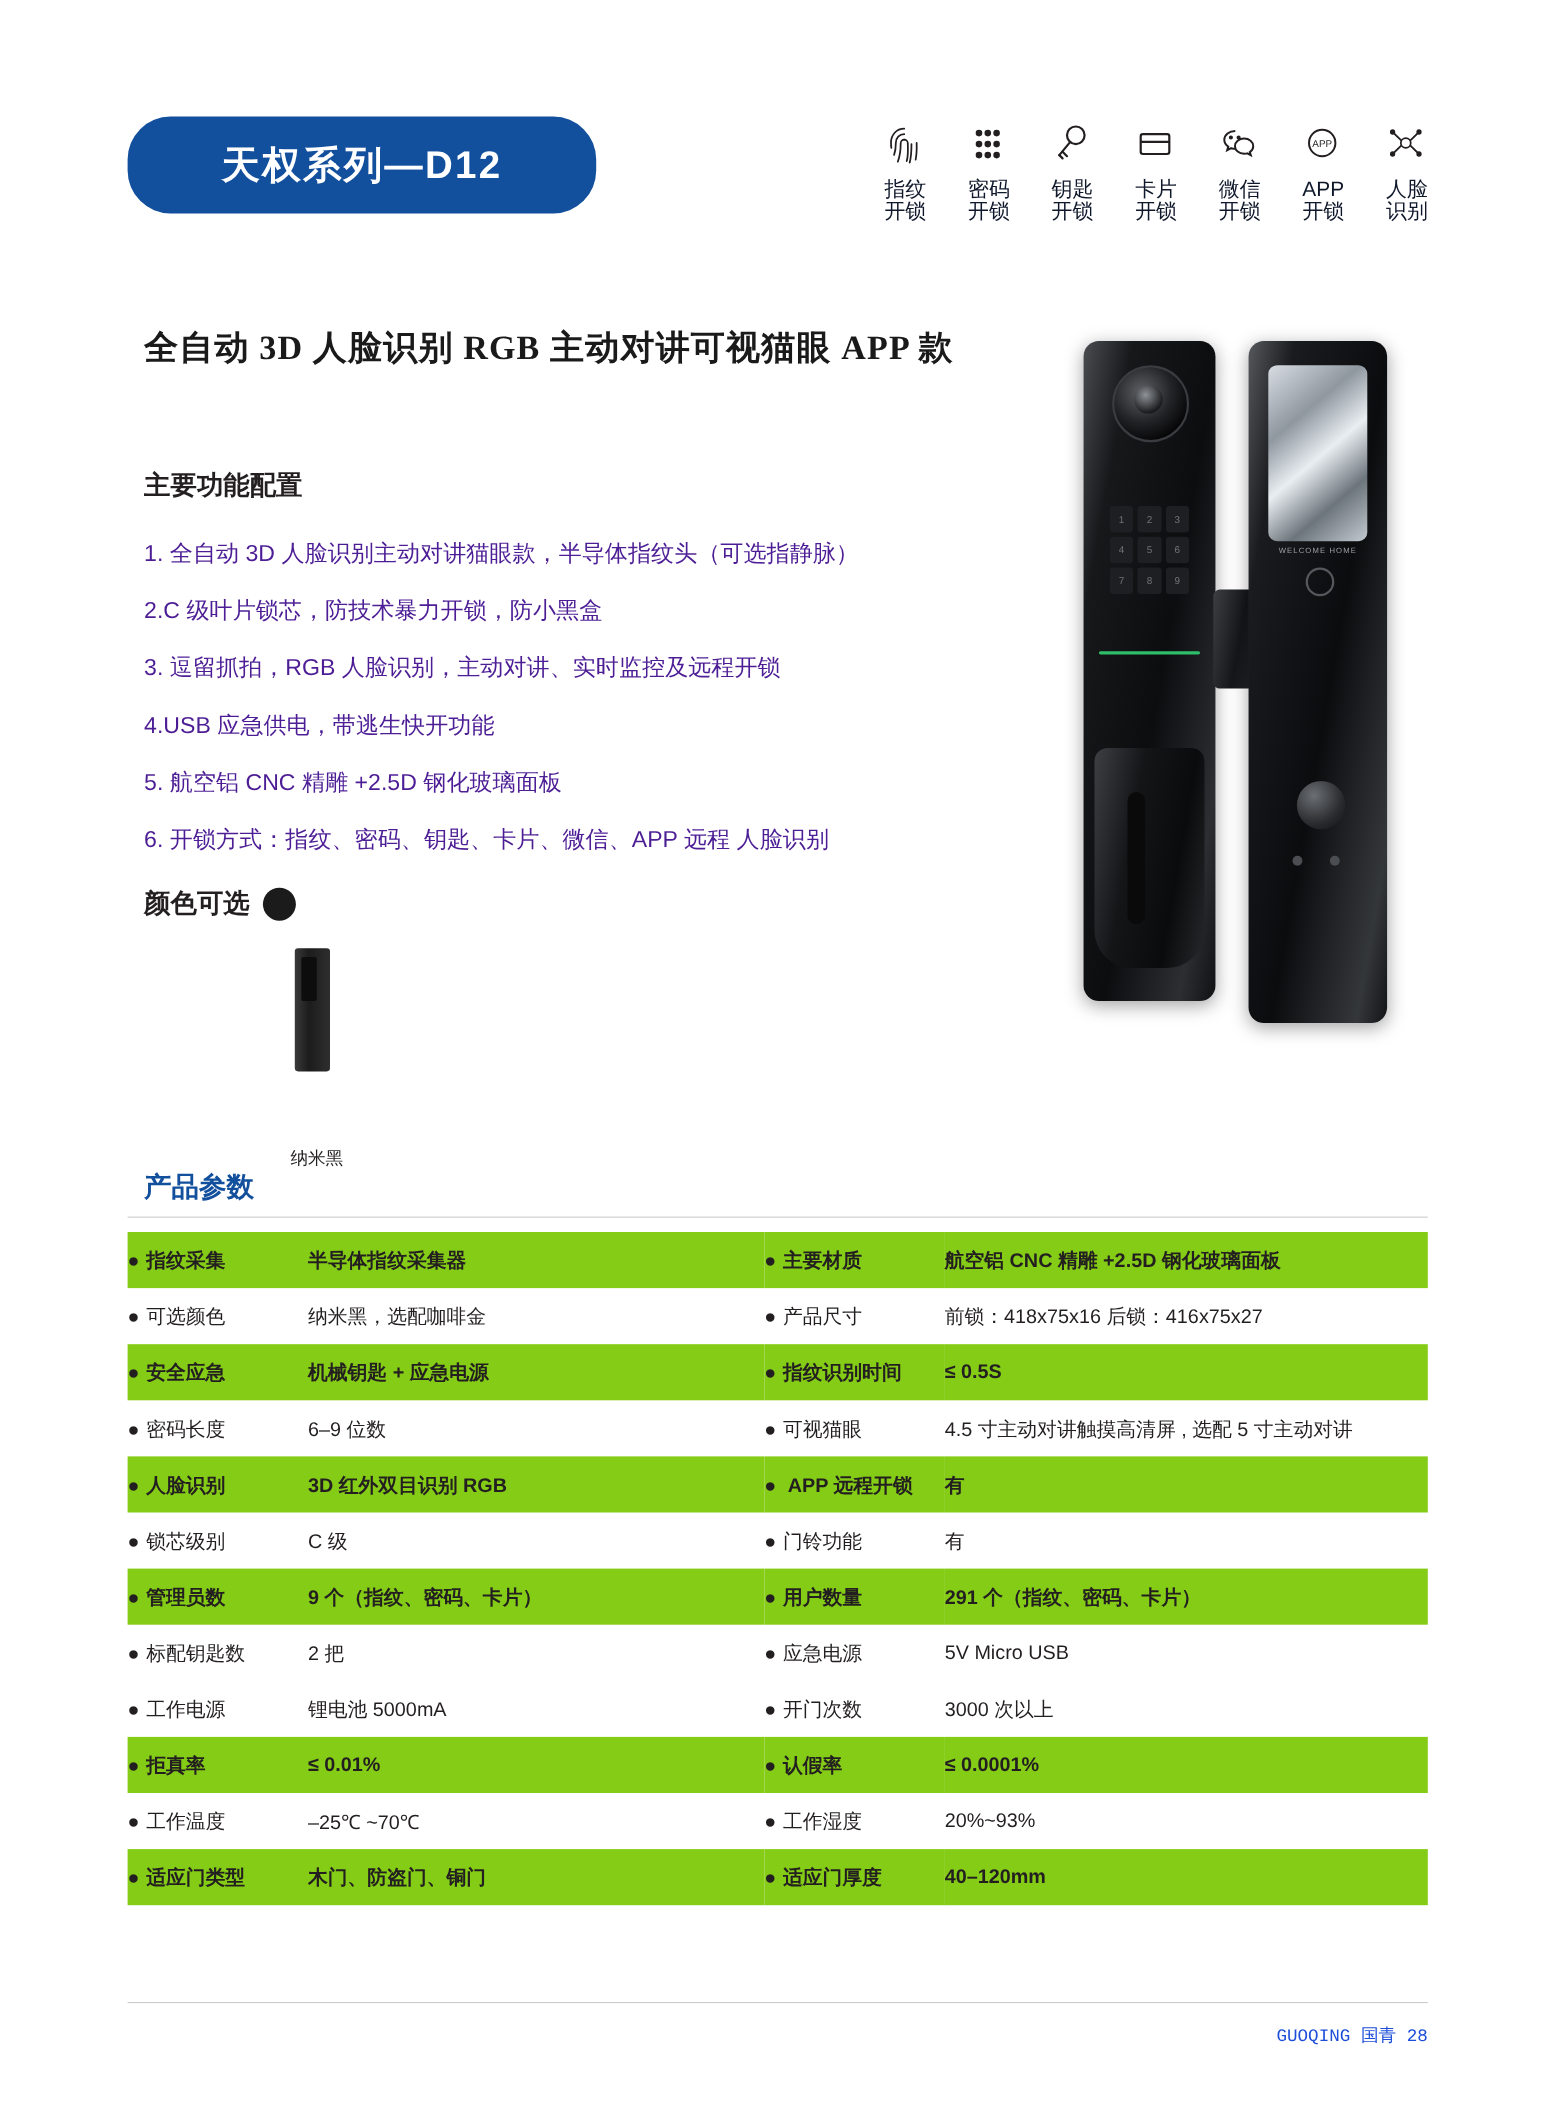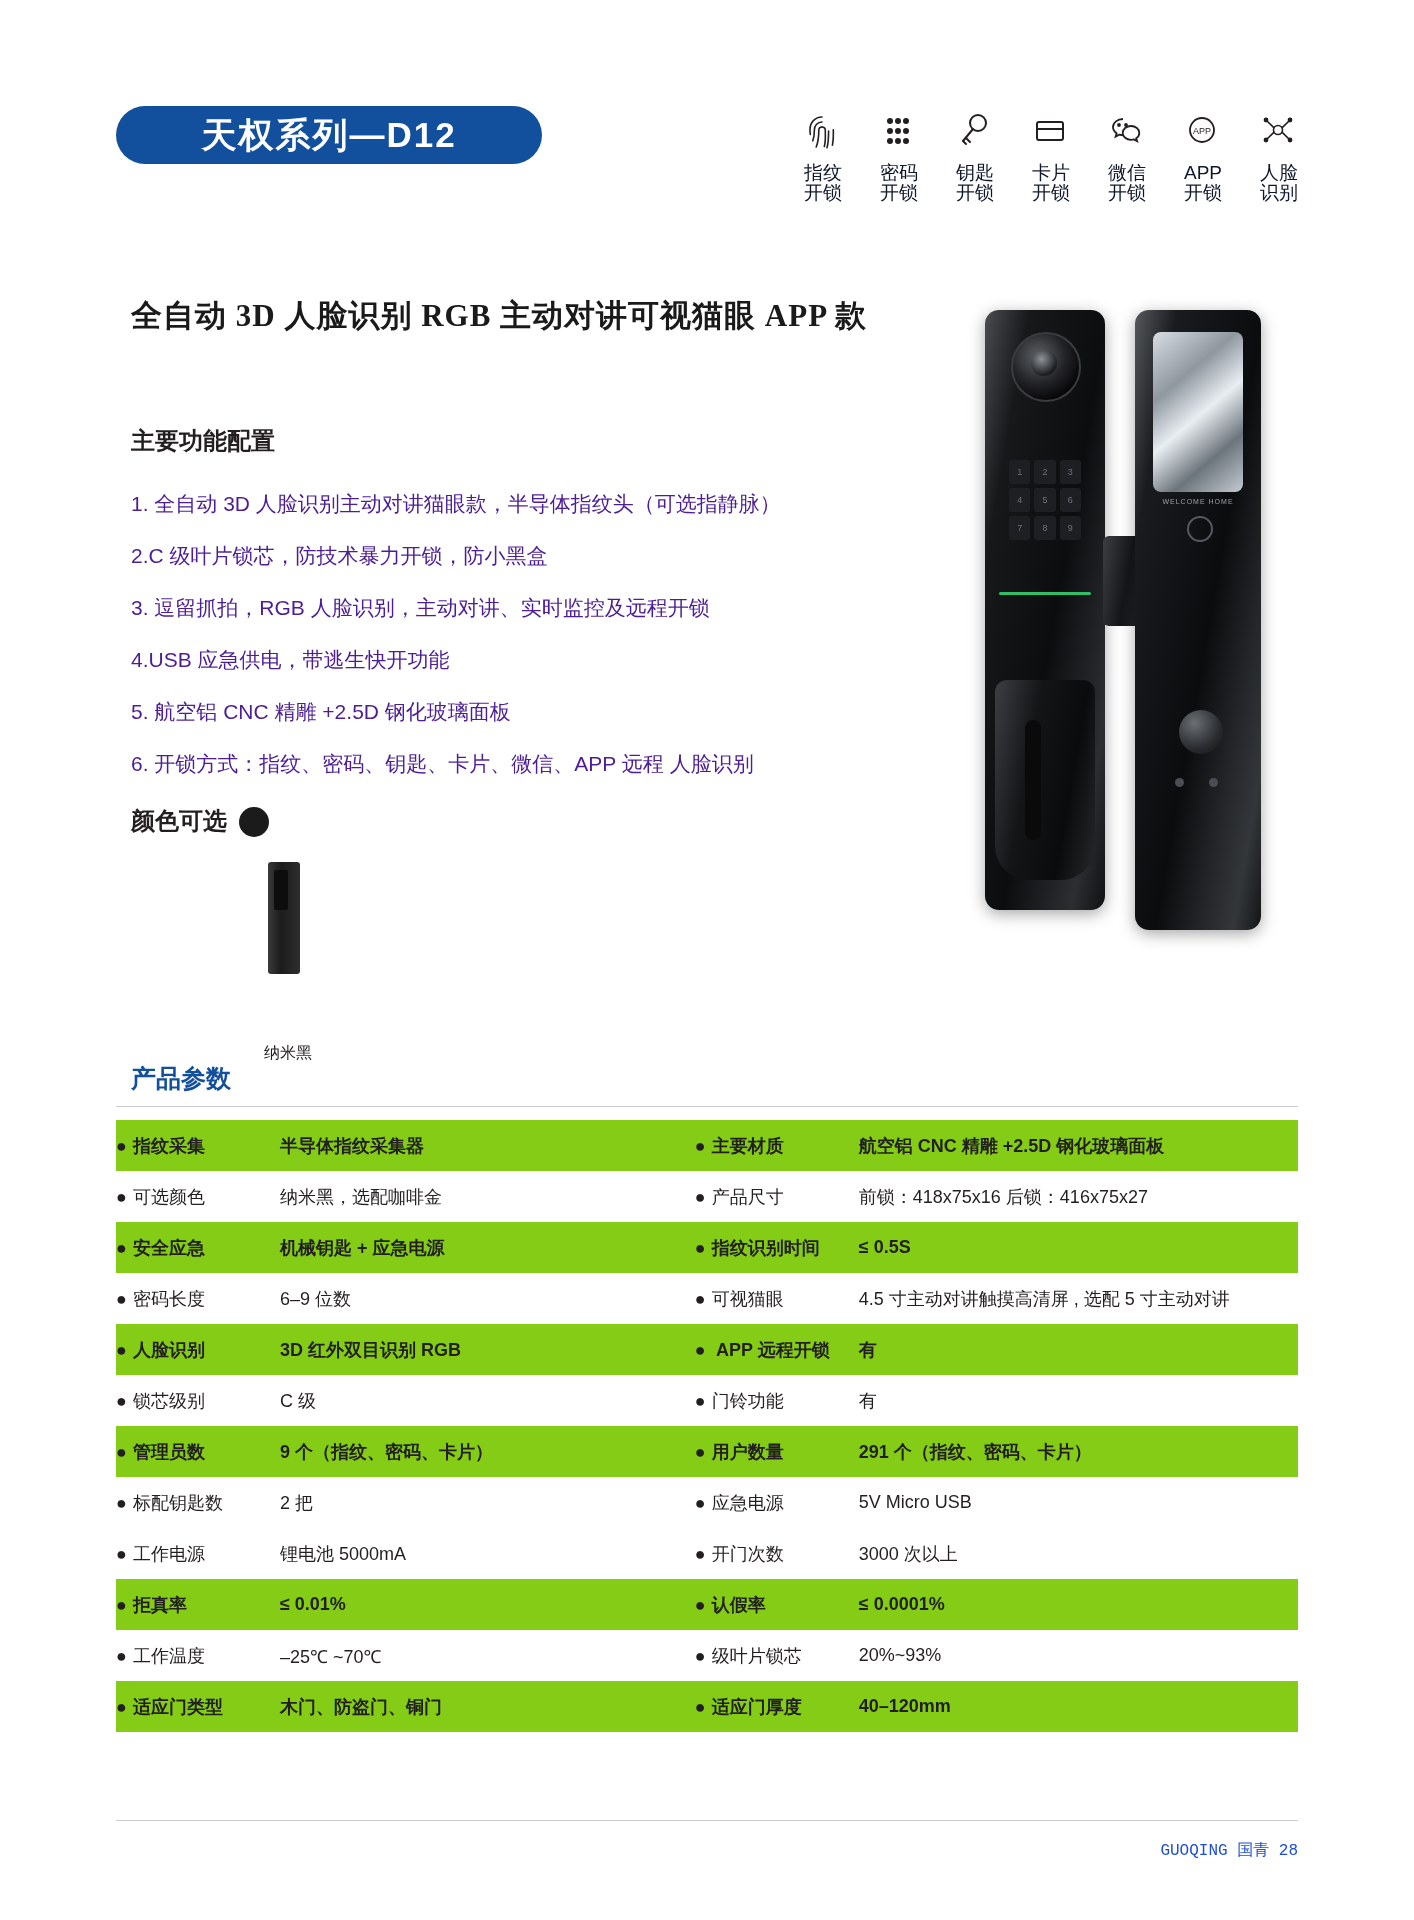--- a/index.html
+++ b/index.html
@@ -22,21 +22,21 @@
     top: 106px;
     left: 116px;
     width: 1182px;
     height: 90px;
   }
   .title-pill {
     position: absolute;
     left: 0;
     top: 0;
     width: 426px;
-    height: 58px;
+    height: 88px;
     background: #124f9c;
     border-radius: 39px;
     display: flex;
     align-items: center;
     justify-content: center;
   }
   .title-pill .pill-text {
     color: #ffffff;
     font-size: 35px;
     font-weight: bold;
@@ -608,21 +608,21 @@
   </tr>
   <tr class="shade">
     <td class="label col-a-label"><span class="bullet">●</span><span>拒真率</span></td>
     <td class="value col-a-value">≤ 0.01%</td>
     <td class="label col-b-label"><span class="bullet">●</span><span>认假率</span></td>
     <td class="value col-b-value">≤ 0.0001%</td>
   </tr>
   <tr>
     <td class="label col-a-label"><span class="bullet">●</span><span>工作温度</span></td>
     <td class="value col-a-value">–25℃ ~70℃</td>
-    <td class="label col-b-label"><span class="bullet">●</span><span>级叶片锁芯</span></td>
+    <td class="label col-b-label"><span class="bullet">●</span><span>工作湿度</span></td>
     <td class="value col-b-value">20%~93%</td>
   </tr>
   <tr class="shade">
     <td class="label col-a-label"><span class="bullet">●</span><span>适应门类型</span></td>
     <td class="value col-a-value">木门、防盗门、铜门</td>
     <td class="label col-b-label"><span class="bullet">●</span><span>适应门厚度</span></td>
     <td class="value col-b-value">40–120mm</td>
   </tr>
 </tbody>
   </table>

